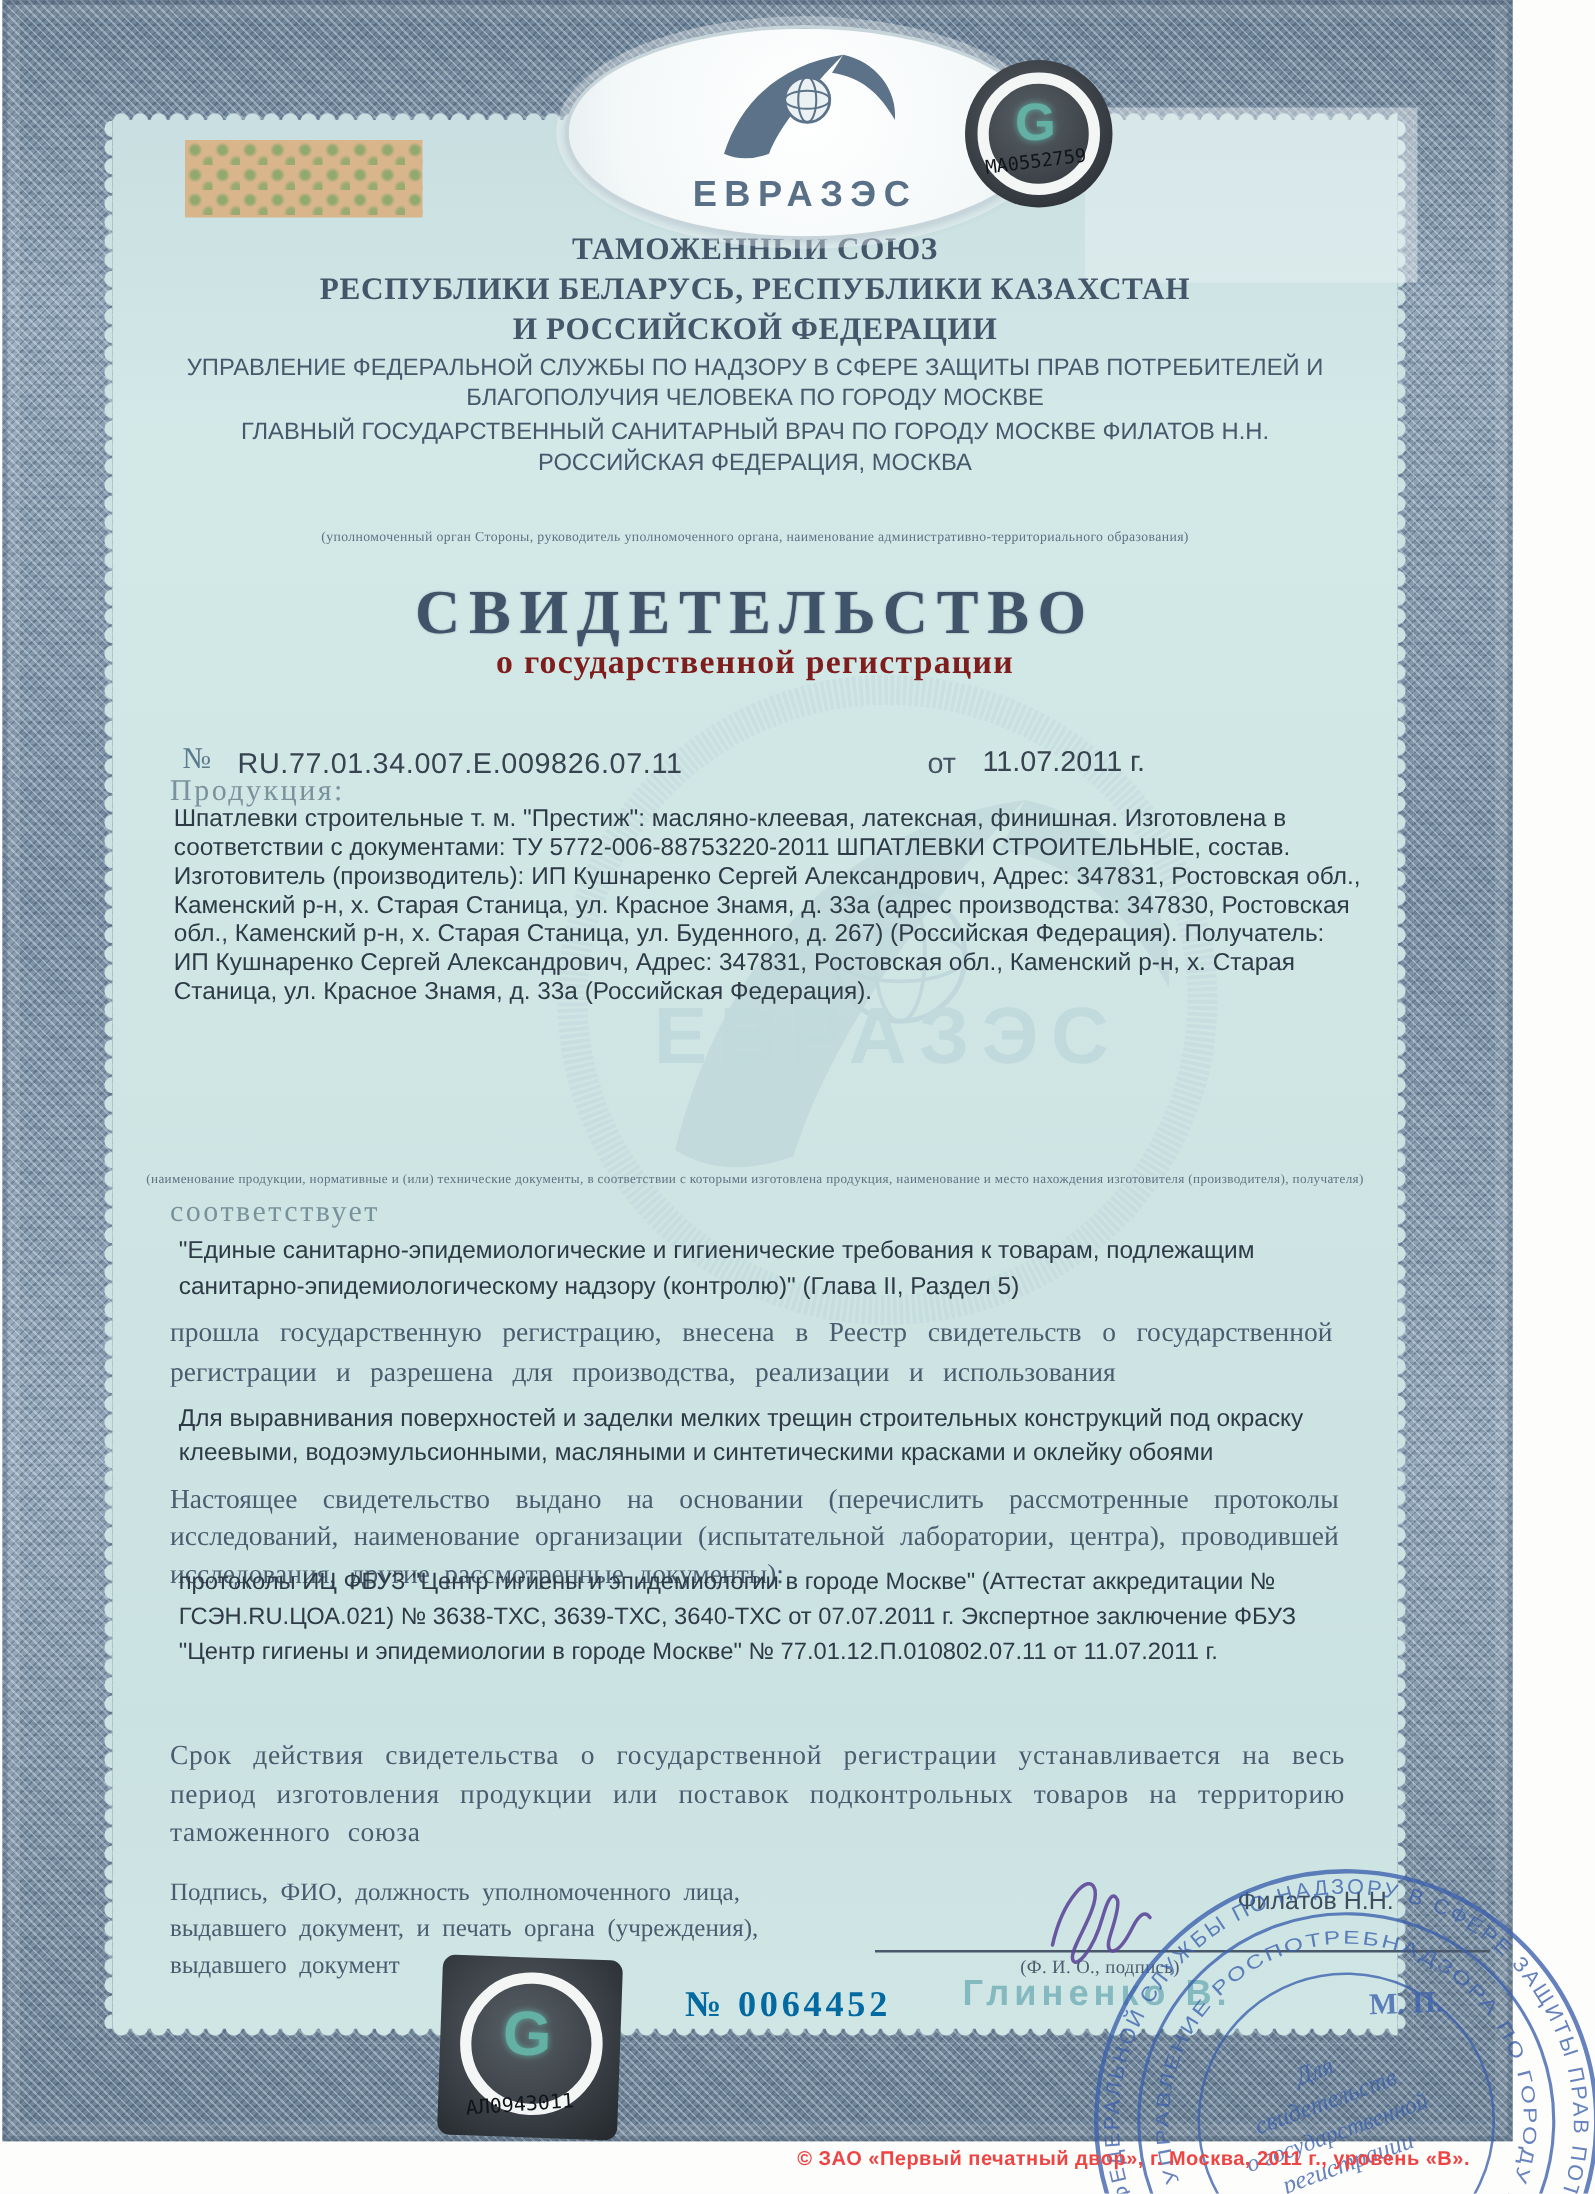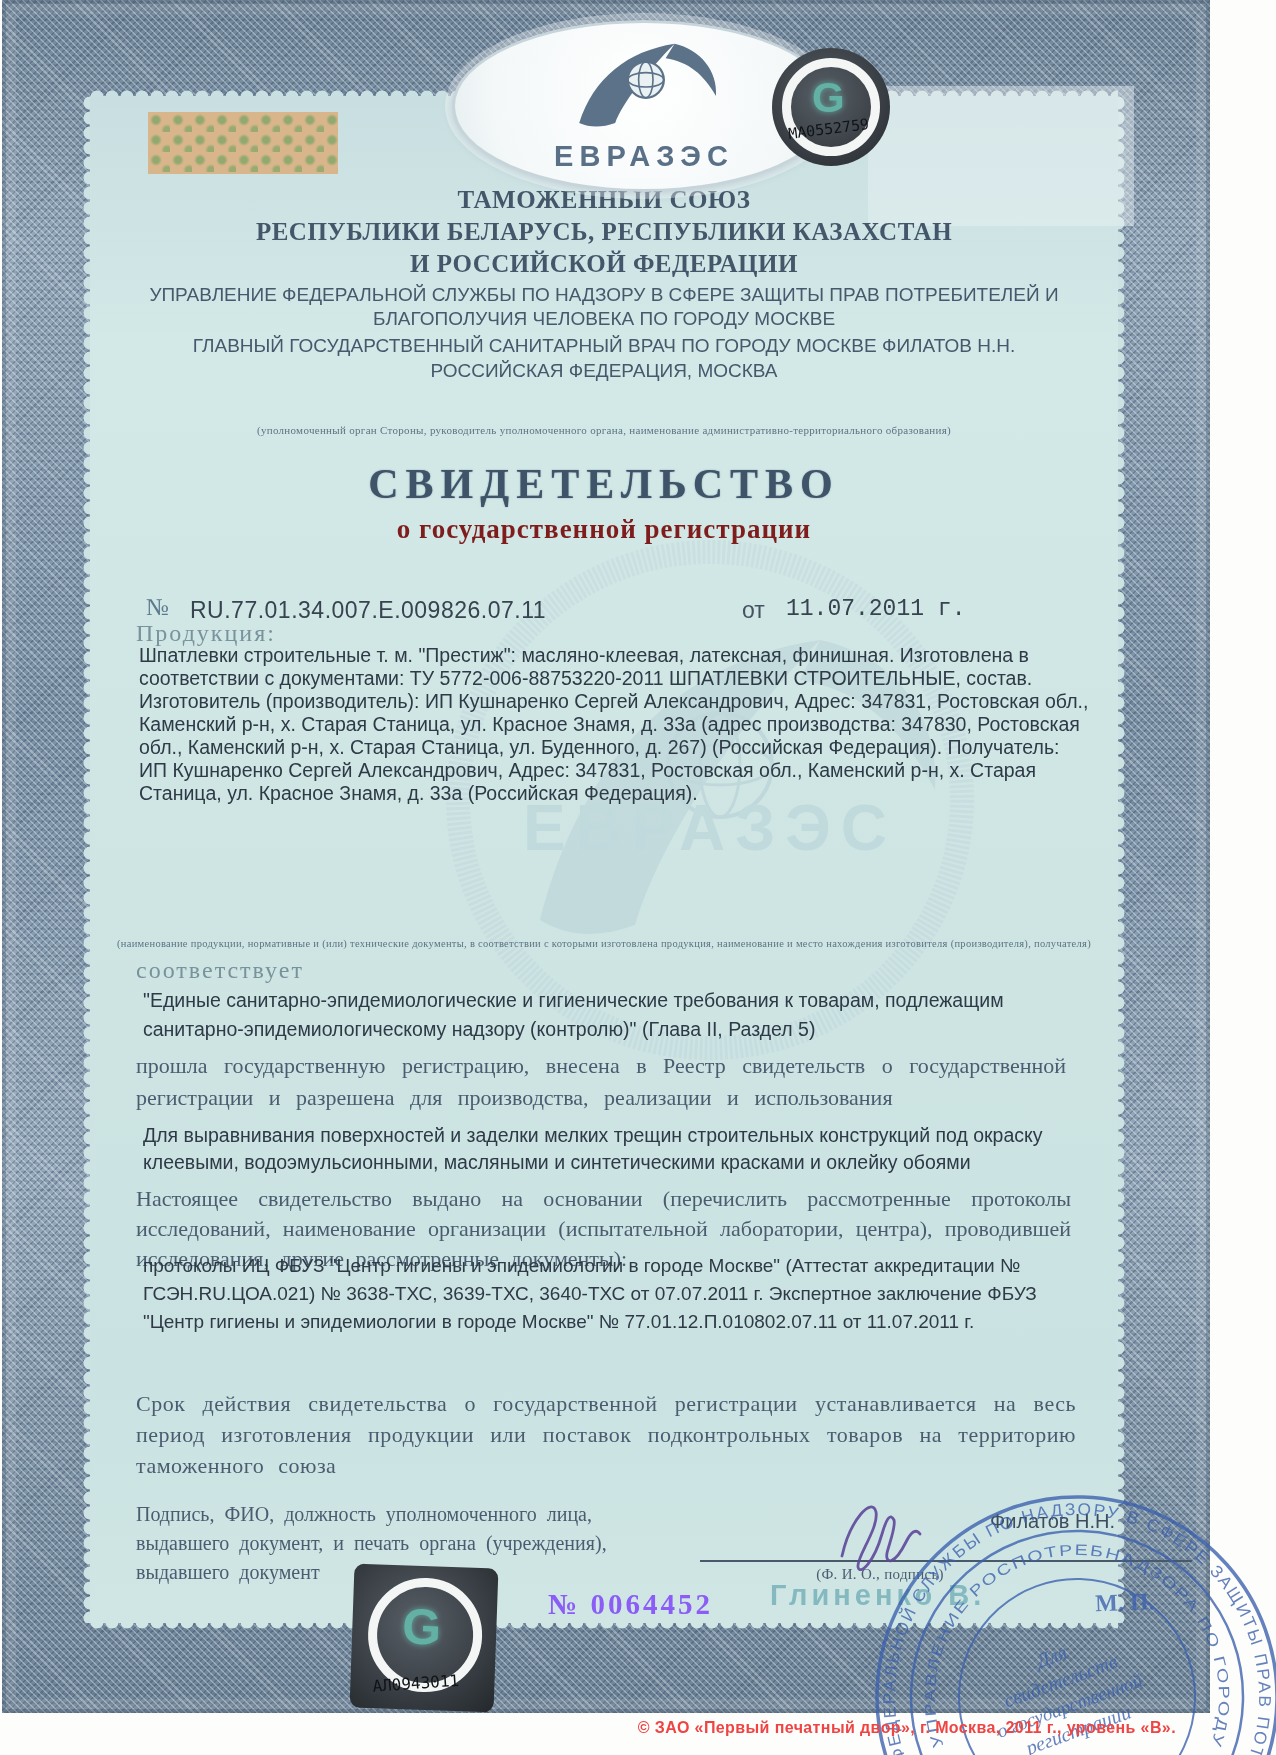--- a/index.html
+++ b/index.html
@@ -48,29 +48,29 @@
     text-align:center;}
   .badge-label{position:absolute;left:0;right:0;bottom:16px;font-family:"Liberation Sans",sans-serif;
     font-weight:bold;font-size:29px;letter-spacing:6px;color:#59708  7;color:#597087;}
   
   .hdr{position:absolute;left:90px;width:1028px;text-align:center;color:#44566a;font-weight:bold;
     font-size:25px;letter-spacing:.5px;}
   .org{position:absolute;left:114px;width:980px;text-align:center;color:#46586b;
     font-family:"Liberation Sans",sans-serif;font-size:19px;line-height:24px;font-weight:500;}
   .tiny{position:absolute;color:#5d7383;font-size:11px;text-align:center;letter-spacing:.3px;}
   .title{position:absolute;left:90px;width:1028px;text-align:center;color:#3f5469;font-weight:bold;
-    font-size:42px;letter-spacing:7px;text-shadow:0 0 1.5px rgba(63,84,105,.55);}
+    font-size:50px;letter-spacing:7px;text-shadow:0 0 1.5px rgba(63,84,105,.55);}
   .subtitle{position:absolute;left:90px;width:1028px;text-align:center;color:#7f1d1d;font-weight:bold;
     font-size:27px;letter-spacing:1px;}
   .faded-label{position:absolute;color:rgba(88,114,126,.72);font-size:24px;letter-spacing:2px;}
   .sans{position:absolute;font-family:"Liberation Sans",sans-serif;color:#2e3a46;font-size:19.5px;line-height:23px;}
   .ser{position:absolute;color:#4a5c6f;font-size:22px;text-align:justify;}
   .numrow{position:absolute;font-family:"Liberation Sans",sans-serif;color:#37434f;font-size:23px;}
   .sig-line{position:absolute;left:700px;top:1560px;width:492px;border-top:2px solid #49596a;}
-  .red-serial{position:absolute;left:548px;top:1588px;color:#8b5cf6;font-weight:bold;font-size:29px;
+  .red-serial{position:absolute;left:548px;top:1588px;color:#0369a1;font-weight:bold;font-size:29px;
     letter-spacing:3px;}
   .stamped-name{position:absolute;left:770px;top:1579px;font-family:"Liberation Sans",sans-serif;
     font-weight:bold;font-size:29px;letter-spacing:4px;color:rgba(50,138,150,.48);filter:blur(.6px);}
   .filatov{position:absolute;left:990px;top:1510px;font-family:"Liberation Sans",sans-serif;
     font-size:20px;color:#3d4d5e;}
   .copyright{position:absolute;left:531px;top:1719px;width:645px;text-align:right;
     font-family:"Liberation Sans",sans-serif;font-weight:bold;font-size:16px;color:#ef4444;letter-spacing:.4px;}
   .wm{position:absolute;left:420px;top:540px;opacity:.30;}
   .stamp{position:absolute;left:862px;top:1482px;transform:rotate(-20deg);opacity:.78;}
   .sig{position:absolute;left:826px;top:1490px;}
@@ -107,21 +107,21 @@
   <div class="org" style="top:359px;">РОССИЙСКАЯ ФЕДЕРАЦИЯ, МОСКВА</div>
   <div class="org" style="top:334px;">ГЛАВНЫЙ ГОСУДАРСТВЕННЫЙ САНИТАРНЫЙ ВРАЧ ПО ГОРОДУ МОСКВЕ ФИЛАТОВ Н.Н.</div>
   <div class="tiny" style="left:114px;top:424px;width:980px;">(уполномоченный орган Стороны, руководитель уполномоченного органа, наименование административно-территориального образования)</div>
 
   <div class="title" style="top:460px;">СВИДЕТЕЛЬСТВО</div>
   <div class="subtitle" style="top:514px;">о государственной регистрации</div>
 
   <div class="faded-label" style="left:146px;top:594px;font-size:24px;color:#5c7a8e;">№</div>
   <div class="numrow" style="left:190px;top:597px;letter-spacing:.5px;">RU.77.01.34.007.Е.009826.07.11</div>
   <div class="numrow" style="left:742px;top:597px;color:#45525f;">от</div>
-  <div class="numrow" style="left:786px;top:596px;font-family:Liberation Mono, monospace;">11.07.2011 г.</div>
+  <div class="numrow" style="left:786px;top:596px;">11.07.2011 г.</div>
 
   <div class="faded-label" style="left:136px;top:620px;">Продукция:</div>
   <div class="sans" style="left:139px;top:644px;width:950px;">Шпатлевки строительные т. м. "Престиж": масляно-клеевая, латексная, финишная. Изготовлена в соответствии с документами: ТУ 5772-006-88753220-2011 ШПАТЛЕВКИ СТРОИТЕЛЬНЫЕ, состав. Изготовитель (производитель): ИП Кушнаренко Сергей Александрович, Адрес: 347831, Ростовская обл., Каменский р-н, х. Старая Станица, ул. Красное Знамя, д. 33а (адрес производства: 347830, Ростовская обл., Каменский р-н, х. Старая Станица, ул. Буденного, д. 267) (Российская Федерация).  Получатель: ИП Кушнаренко Сергей Александрович, Адрес: 347831, Ростовская обл., Каменский р-н, х. Старая Станица, ул. Красное Знамя, д. 33а (Российская Федерация).</div>
   <div class="tiny" style="left:104px;top:938px;width:1000px;font-size:10.5px;">(наименование продукции, нормативные и (или) технические документы, в соответствии с которыми изготовлена продукция, наименование и место нахождения изготовителя (производителя), получателя)</div>
 
   <div class="faded-label" style="left:136px;top:957px;">соответствует</div>
   <div class="sans" style="left:143px;top:986px;width:880px;line-height:29px;">"Единые санитарно-эпидемиологические и гигиенические требования к товарам, подлежащим санитарно-эпидемиологическому надзору (контролю)" (Глава II, Раздел 5)</div>
 
   <div class="ser" style="left:136px;top:1050px;width:930px;line-height:32px;word-spacing:10px;">прошла государственную регистрацию, внесена в Реестр свидетельств о государственной регистрации и разрешена для производства, реализации и использования</div>
   <div class="sans" style="left:143px;top:1122px;width:910px;line-height:27px;">Для выравнивания поверхностей и заделки мелких трещин строительных конструкций под окраску клеевыми, водоэмульсионными, масляными и синтетическими красками и оклейку обоями</div>

